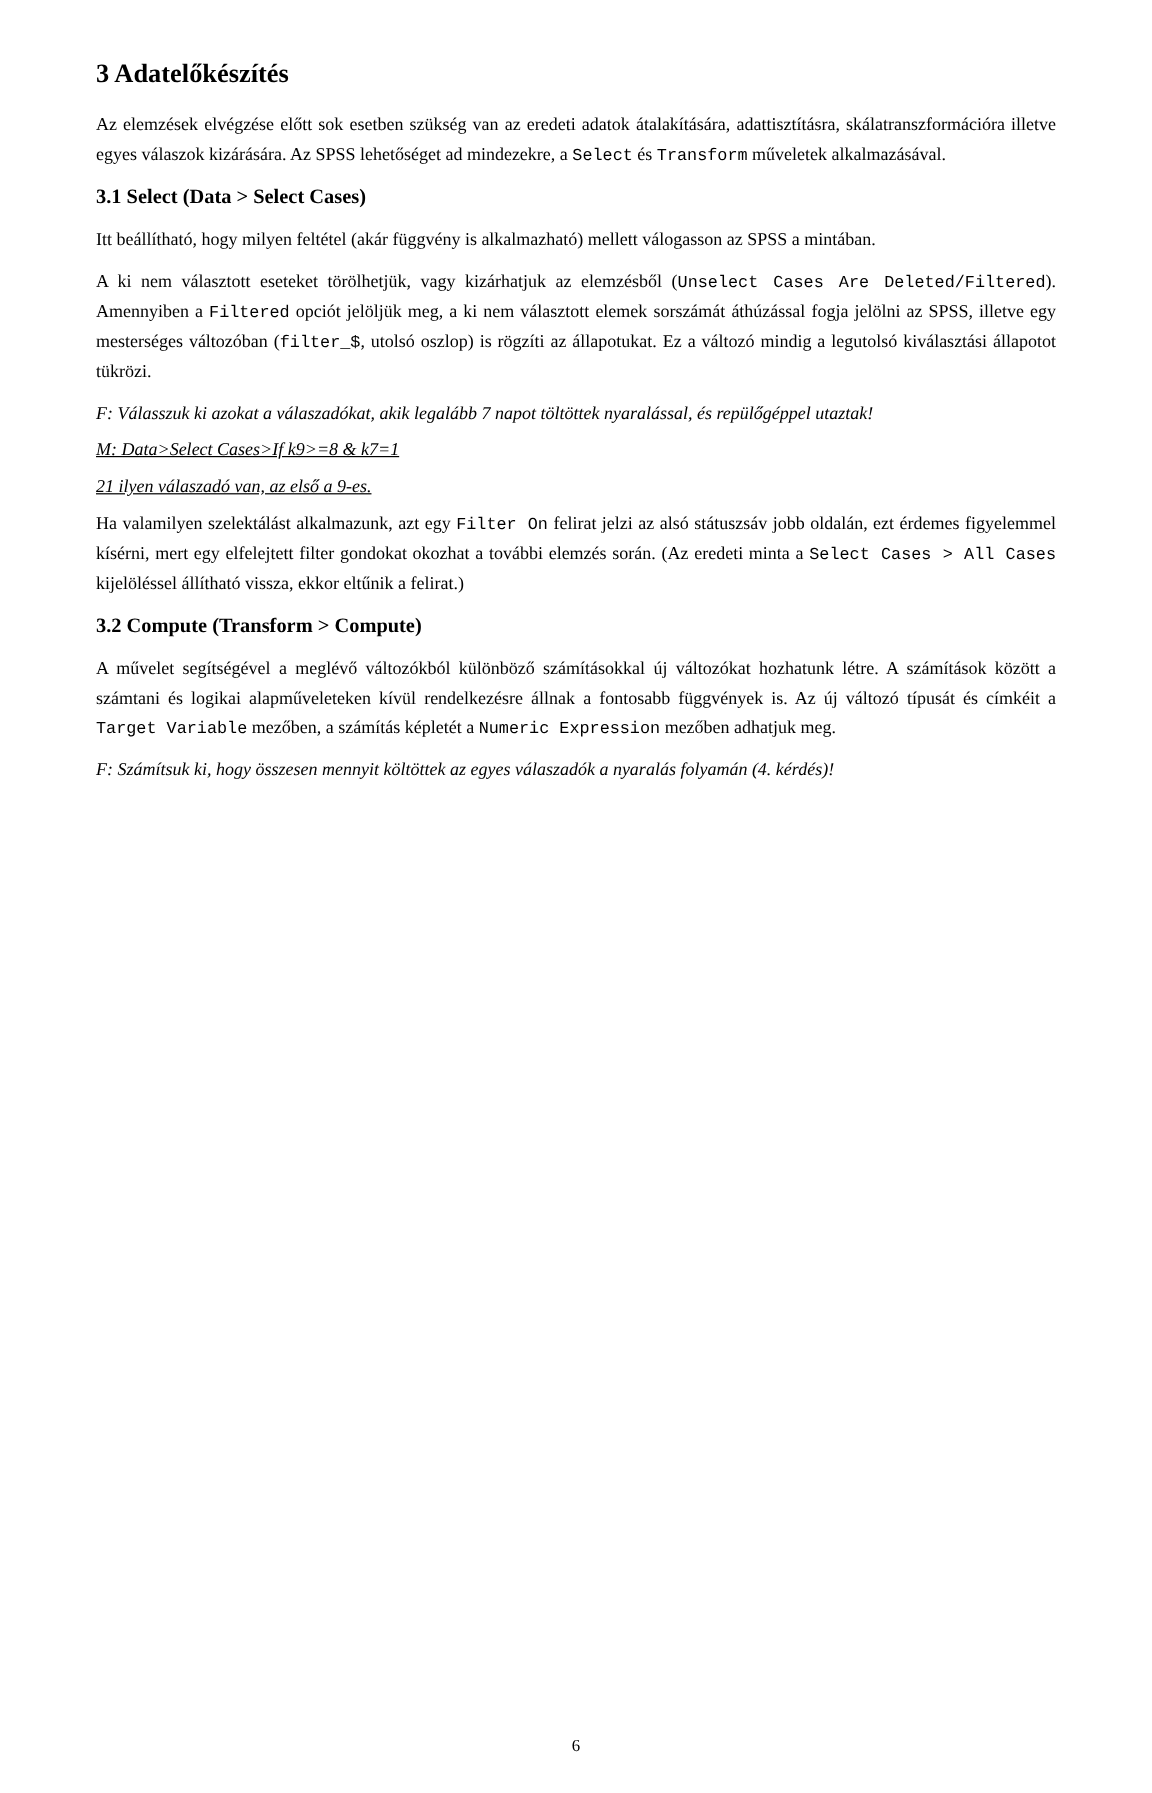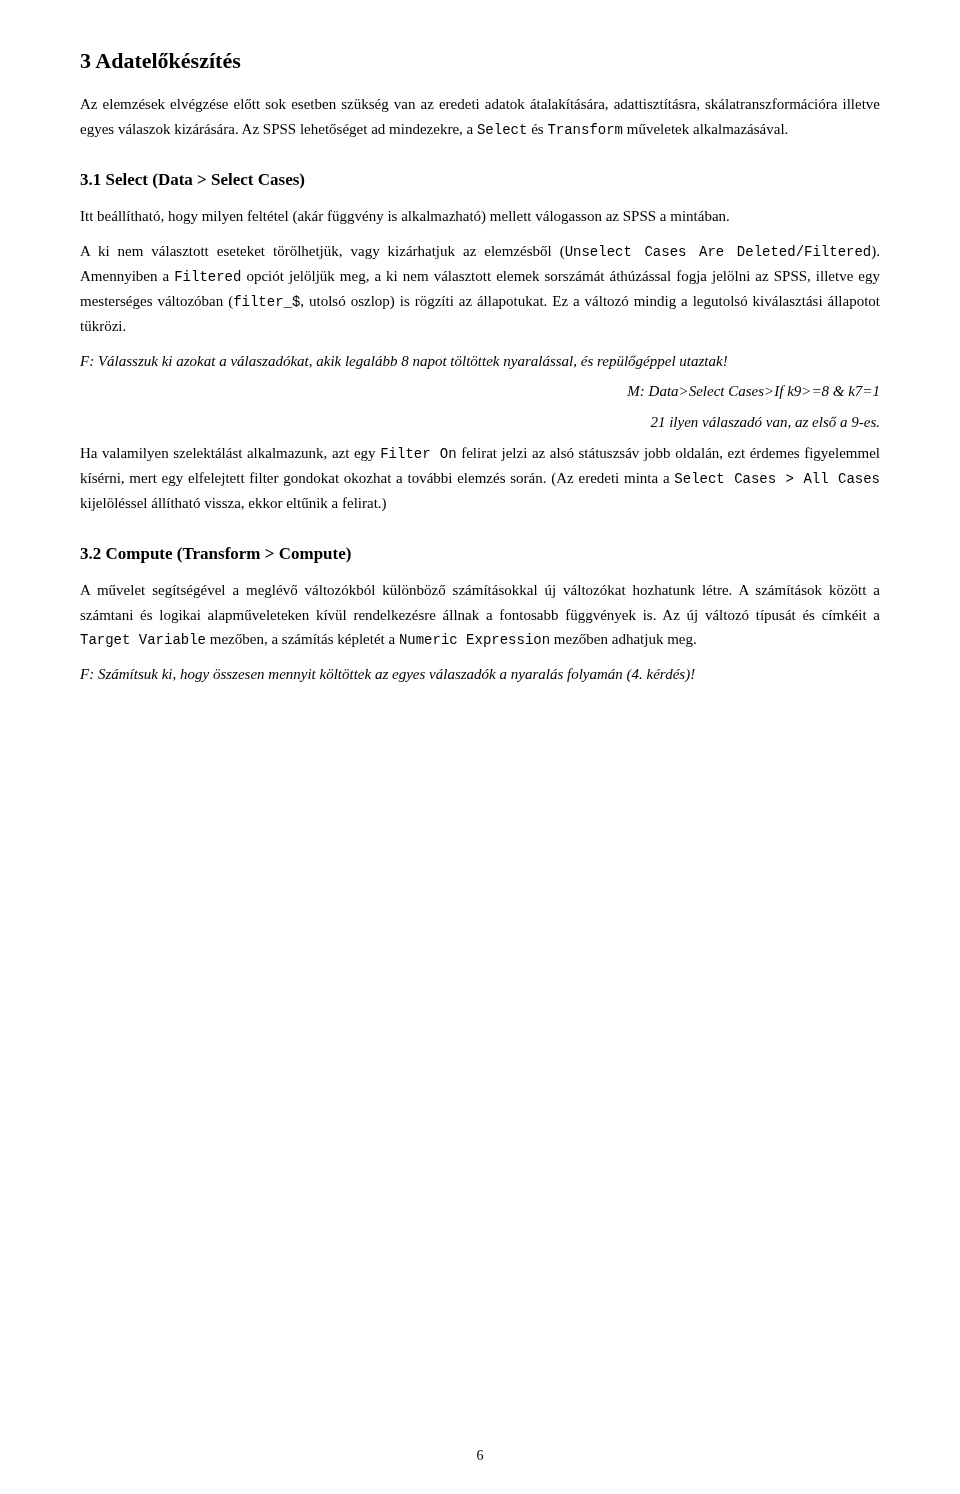--- a/index.html
+++ b/index.html
@@ -23,44 +23,45 @@
     }
     h1.chapter-title {
       font-size: 22px;
       font-weight: bold;
       margin-bottom: 18px;
       font-family: "Times New Roman", Times, serif;
     }
     h2.section-title {
       font-size: 17px;
       font-weight: bold;
-      margin-top: 28px;
+      margin-top: 12px;
       margin-bottom: 14px;
       font-family: "Times New Roman", Times, serif;
     }
     p.body-text {
       text-align: justify;
       line-height: 1.65;
       margin-bottom: 10px;
       font-size: 15px;
     }
     p.italic-text {
       font-style: italic;
       text-align: justify;
       line-height: 1.65;
       margin-bottom: 6px;
       font-size: 15px;
     }
     p.mono-text {
       font-style: italic;
       font-family: "Times New Roman", Times, serif;
-      text-align: right;
+      text-align: left;
       line-height: 1.65;
       margin-bottom: 6px;
       font-size: 15px;
+      text-decoration: underline;
     }
     .code-inline {
       font-family: "Courier New", Courier, monospace;
       font-size: 14px;
       font-style: normal;
     }
     .page-number {
       position: absolute;
       bottom: 30px;
       left: 50%;
@@ -87,21 +88,21 @@
 
   <p class="body-text">
     Itt beállítható, hogy milyen feltétel (akár függvény is alkalmazható) mellett válogasson az SPSS a mintában.
   </p>
 
   <p class="body-text">
     A ki nem választott eseteket törölhetjük, vagy kizárhatjuk az elemzésből (<span class="code-inline">Unselect Cases Are Deleted/Filtered</span>). Amennyiben a <span class="code-inline">Filtered</span> opciót jelöljük meg, a ki nem választott elemek sorszámát áthúzással fogja jelölni az SPSS, illetve egy mesterséges változóban (<span class="code-inline">filter_$</span>, utolsó oszlop) is rögzíti az állapotukat. Ez a változó mindig a legutolsó kiválasztási állapotot tükrözi.
   </p>
 
   <p class="italic-text">
-    F: Válasszuk ki azokat a válaszadókat, akik legalább 8 napot töltöttek nyaralással, és repülőgéppel utaztak!
+    F: Válasszuk ki azokat a válaszadókat, akik legalább 7 napot töltöttek nyaralással, és repülőgéppel utaztak!
   </p>
 
   <p class="mono-text">
     M: Data&gt;Select Cases&gt;If k9&gt;=8 &amp; k7=1
   </p>
 
   <p class="mono-text">
     21 ilyen válaszadó van, az első a 9-es.
   </p>
 

